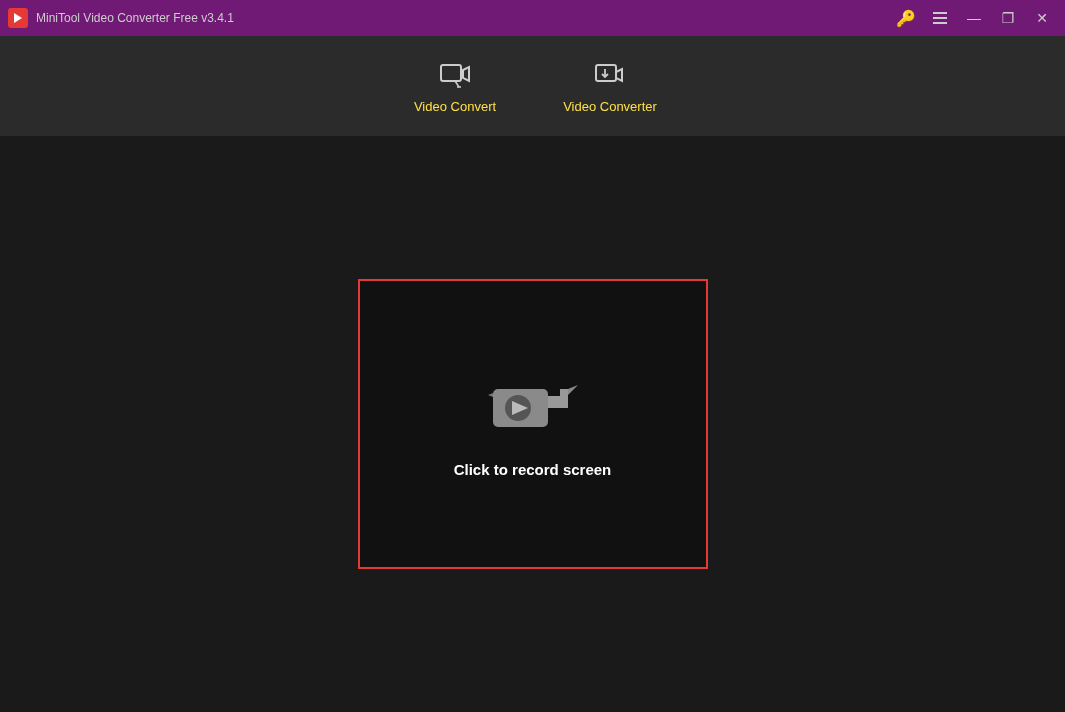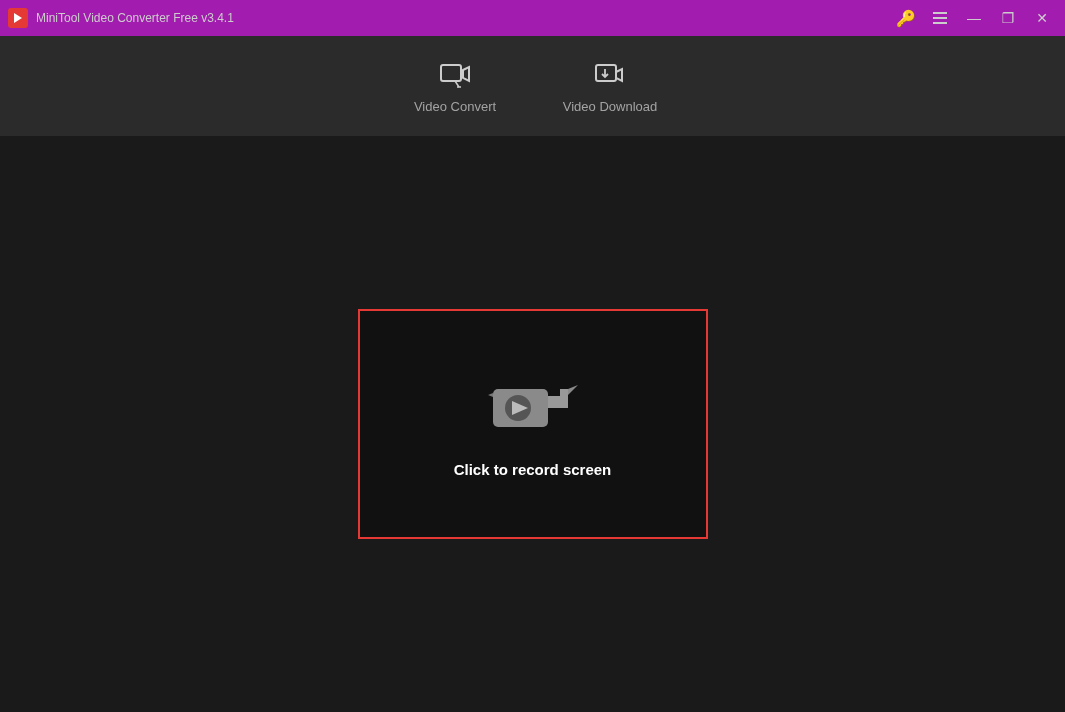--- a/index.html
+++ b/index.html
@@ -17,21 +17,21 @@
       color: #ffffff;
       user-select: none;
     }
 
     
     .title-bar {
       display: flex;
       align-items: center;
       justify-content: space-between;
       height: 36px;
-      background-color: #a21caf;
+      background-color: #701a75;
       padding: 0 8px;
     }
 
     .title-bar-left {
       display: flex;
       align-items: center;
       gap: 8px;
     }
 
     .app-logo {
@@ -113,40 +113,40 @@
       border: 2px solid transparent;
       position: relative;
     }
 
     .nav-tab.active {
       border: 2px solid #e53935;
     }
 
     .nav-tab-label {
       font-size: 13px;
-      color: #a3a3a3;
+      color: #fde047;
     }
 
     .nav-tab.active .nav-tab-label {
       color: #2196f3;
     }
 
     
     .main-content {
       background-color: #1a1a1a;
       height: calc(712px - 36px - 100px);
       display: flex;
       align-items: center;
       justify-content: center;
     }
 
     
     .record-area {
       width: 350px;
-      height: 230px;
+      height: 290px;
       border: 2px solid #e53935;
       background-color: #111111;
       display: flex;
       flex-direction: column;
       align-items: center;
       justify-content: center;
       gap: 20px;
       cursor: pointer;
     }
 
@@ -220,21 +220,21 @@
     </svg>
     <span class="nav-tab-label">Video Convert</span>
   </div>
 
   <div class="nav-tab">
     <svg class="tab-svg" viewBox="0 0 32 32" fill="none">
       <rect x="2" y="6" width="20" height="16" rx="2" stroke="#cccccc" stroke-width="2" fill="none"></rect>
       <path d="M22 13 L28 10 L28 22 L22 19 Z" stroke="#cccccc" stroke-width="2" fill="none"></path>
       <path d="M11 10 L11 18 M8 15 L11 18 L14 15" stroke="#cccccc" stroke-width="1.8"></path>
     </svg>
-    <span class="nav-tab-label">Video Download</span>
+    <span class="nav-tab-label">Video Converter</span>
   </div>
 
 
 
 </div>
 
 <div class="main-content">
   <div class="record-area">
     <div class="record-icon-wrapper">
       <svg class="camera-svg" viewBox="0 0 90 70">

